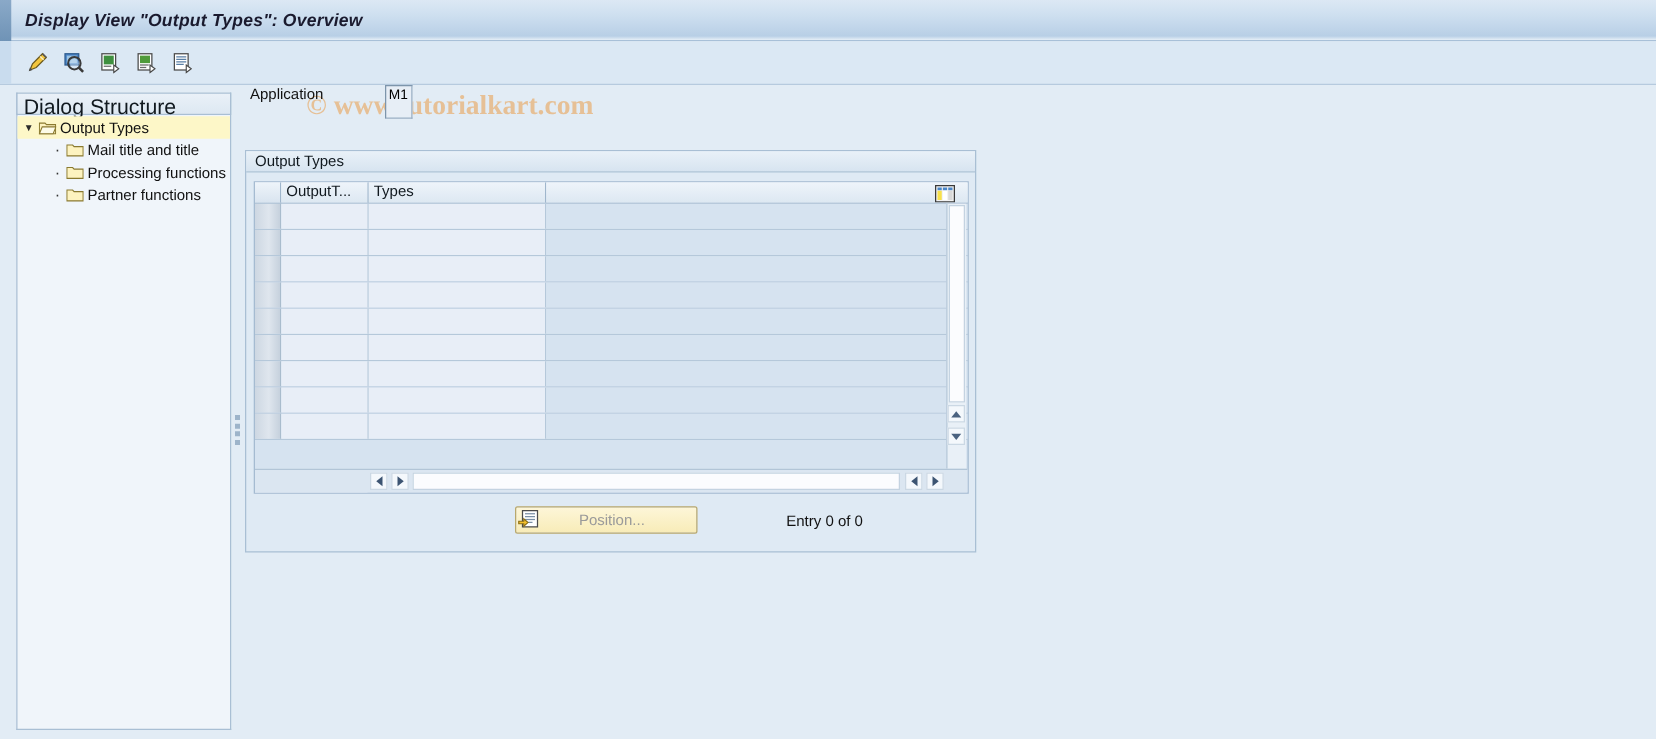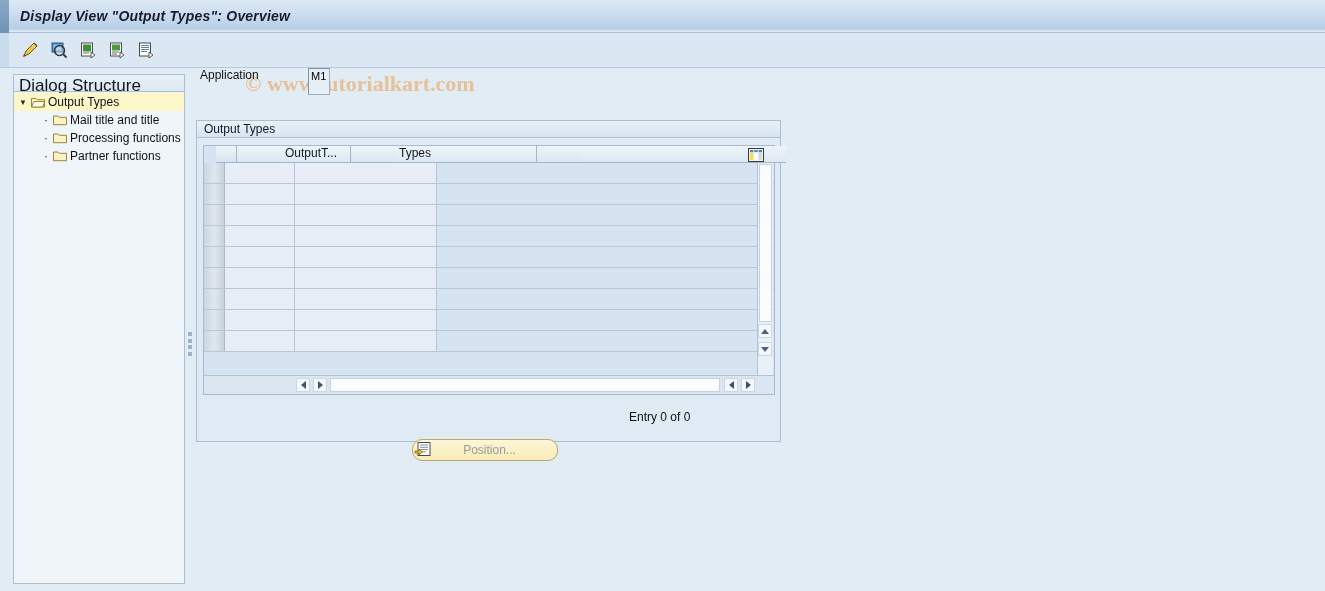--- a/index.html
+++ b/index.html
@@ -216,28 +216,27 @@
   .grid-wrap {
     position: absolute;
     left: 6px; top: 24px;
     width: 572px; height: 250px;
     background: #d6e3f0;
     border: 1px solid #a5bbd1;
     box-sizing: border-box;
   }
   .grid-header {
     position: absolute;
-    left: 12px; top: 0;
+    left: 0; top: 0;
     height: 17px;
     width: 570px;
     display: flex;
     background: linear-gradient(to bottom, #eef4fa, #dbe6f1);
     border-bottom: 1px solid #9fb6cc;
     box-sizing: border-box;
-    gap: 44px;
   }
   .hdr-corner {
     width: 21px; height: 16px;
     background: linear-gradient(to bottom, #eef4fa, #d9e4ef);
     border-right: 1px solid #9fb6cc;
     box-sizing: border-box;
     cursor: pointer;
   }
   .hdr-cell {
     height: 16px;
@@ -363,26 +362,25 @@
   .tri-left  { border-top: 4px solid transparent; border-bottom: 4px solid transparent; border-right: 5px solid #3c5472; }
   .tri-right { border-top: 4px solid transparent; border-bottom: 4px solid transparent; border-left: 5px solid #3c5472; }
 
   
   .position-button {
     position: absolute;
     left: 412px; top: 405px;
     width: 146px; height: 22px;
     background: linear-gradient(to bottom, #fdf6d8, #f8ecb8);
     border: 1px solid #b9a86c;
-    border-radius: 10px;
+    border-radius: 2px;
     box-sizing: border-box;
     display: flex;
     align-items: center;
     cursor: pointer;
-    margin-top: 34px;
   }
   .position-icon {
     width: 18px; height: 18px;
     margin-left: 1px;
     flex: 0 0 auto;
   }
   .position-label {
     flex: 1;
     text-align: center;
     font-size: 12px;

